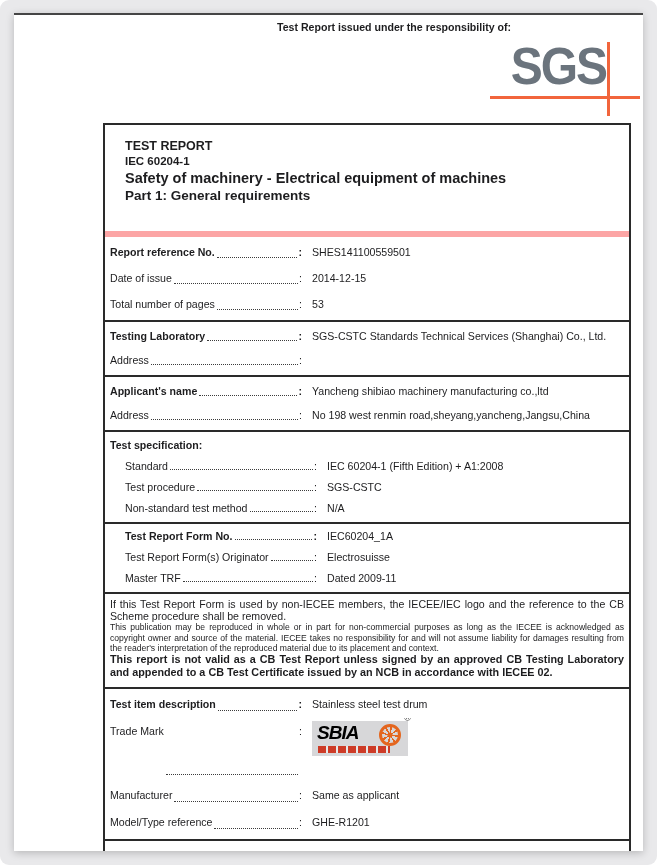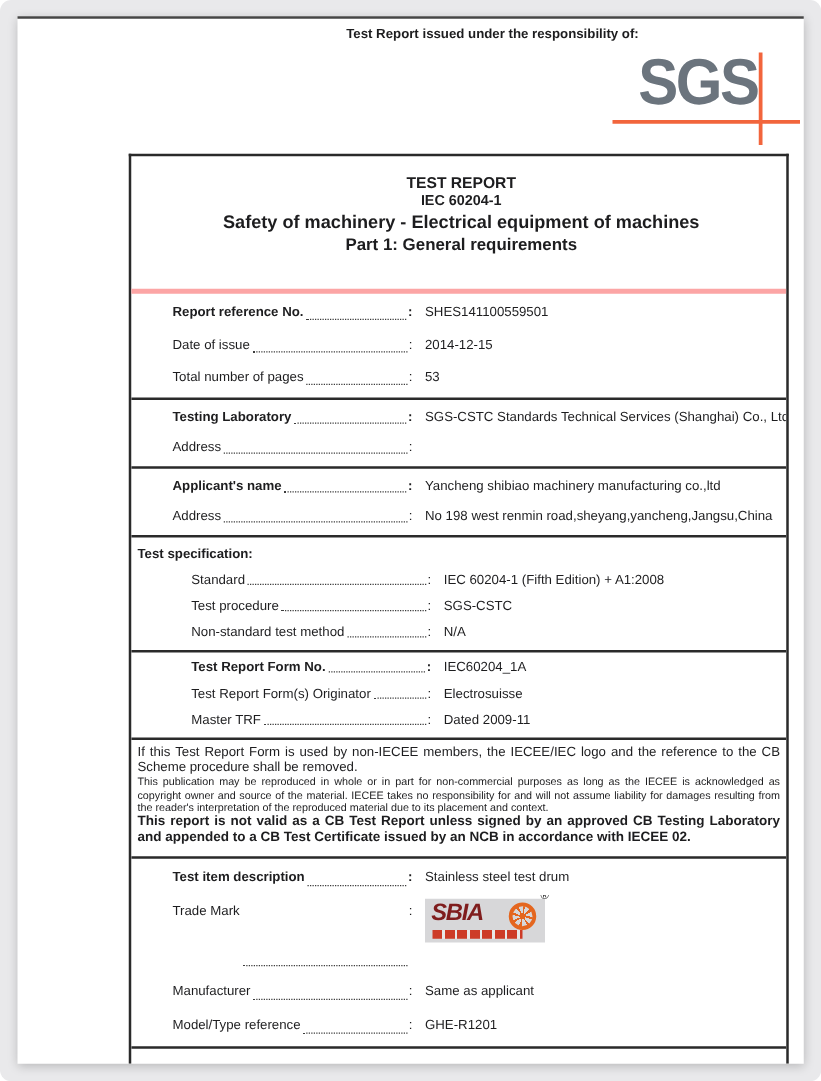--- a/index.html
+++ b/index.html
@@ -14,29 +14,29 @@
   
   .sgs { position:absolute; top:27px; right:3px; width:150px; height:88px; }
   .sgs-text { position:absolute; right:34px; top:0; font-size:48px; line-height:0.95; font-weight:bold;
               letter-spacing:-2px; transform:scaleY(1.08); transform-origin:top; }
   .sgs-vline { position:absolute; right:30px; top:0; width:3px; height:74px; }
   .sgs-hline { position:absolute; left:0; right:0; top:54px; height:3px; }
 
   
   .report-table { position:absolute; left:89px; right:12px; top:108px; bottom:0;
                   border:2px solid #2a2a2a; border-bottom:none; overflow:hidden; font-size:10.6px; }
-  .title-block { text-align:center; font-weight:bold; padding:13px 4px 26px 8px; border-bottom:4px solid #fca5a5; }
+  .title-block { text-align:left; font-weight:bold; padding:13px 4px 26px 20px; border-bottom:6px solid #fca5a5; }
   .t1 { font-size:12.5px; line-height:1.3; }
   .t2 { font-size:11.5px; line-height:1.25; }
   .t3 { font-size:14.5px; line-height:1.3; }
   .t4 { font-size:13.5px; line-height:1.3; }
 
   .section { border-bottom:2px solid #2a2a2a; padding:2px 0 3px 0; }
   .row { display:flex; padding-left:5px; height:23px; line-height:23px; white-space:nowrap; }
-  .lbl { width:192px; flex:none; display:flex;margin-left:28px; }
+  .lbl { width:192px; flex:none; display:flex; }
   .lbl.b { font-weight:bold; }
   .lbl::after { content:":"; }
   .leader { flex:1 1 auto; min-width:6px; position:relative; }
   .leader::before { content:""; position:absolute; left:2px; right:1px; bottom:7px; border-bottom:1.6px dotted #3c3c3c; }
   .val { margin-left:10px; flex:1; overflow:hidden; }
   .sec-header { font-weight:bold; padding-left:5px; line-height:22px; }
 
   .sec-report-info .row { height:26px; line-height:26px; }
   .sec-testing-laboratory .row, .sec-applicant .row { height:24px; line-height:24px; }
   .sec-test-specification .row, .sec-test-report-form .row { height:21px; line-height:21px;padding-left:20px; }
@@ -194,21 +194,21 @@
                 <span class="leader"></span>
               </span>
               <span class="val">Stainless steel test drum</span>
             </div>
             <div class="row logo-row">
               <span class="lbl">
                 <span class="lt">Trade Mark</span>
                 <span class="leader"></span>
               </span>
               <span class="val"><span class="tm-wrap"><span class="tm-box" style="background: rgb(215, 215, 217);">
-                    <span class="tm-text" style="color: #7f1d1d;">SBIA</span>
+                    <span class="tm-text" style="color: #000000;">SBIA</span>
                     <span class="tm-wheel" style="border-color: rgb(228, 102, 31); background: radial-gradient(circle, rgb(228, 102, 31) 0px, rgb(228, 102, 31) 2.5px, rgba(0, 0, 0, 0) 2.6px), repeating-conic-gradient(rgb(228, 102, 31) 0deg, rgb(228, 102, 31) 16deg, rgba(0, 0, 0, 0) 16deg, rgba(0, 0, 0, 0) 46deg);"></span>
                     <span class="tm-strip" style="background: repeating-linear-gradient(90deg, rgb(205, 59, 39) 0px, rgb(205, 59, 39) 8px, rgb(232, 232, 232) 8px, rgb(232, 232, 232) 10px);"></span>
                   </span><span class="tm-reg">®</span></span></span>
             </div>
             <div class="row">
               <span class="lbl">
                 <span class="lt">Manufacturer</span>
                 <span class="leader"></span>
               </span>
               <span class="val">Same as applicant</span>

